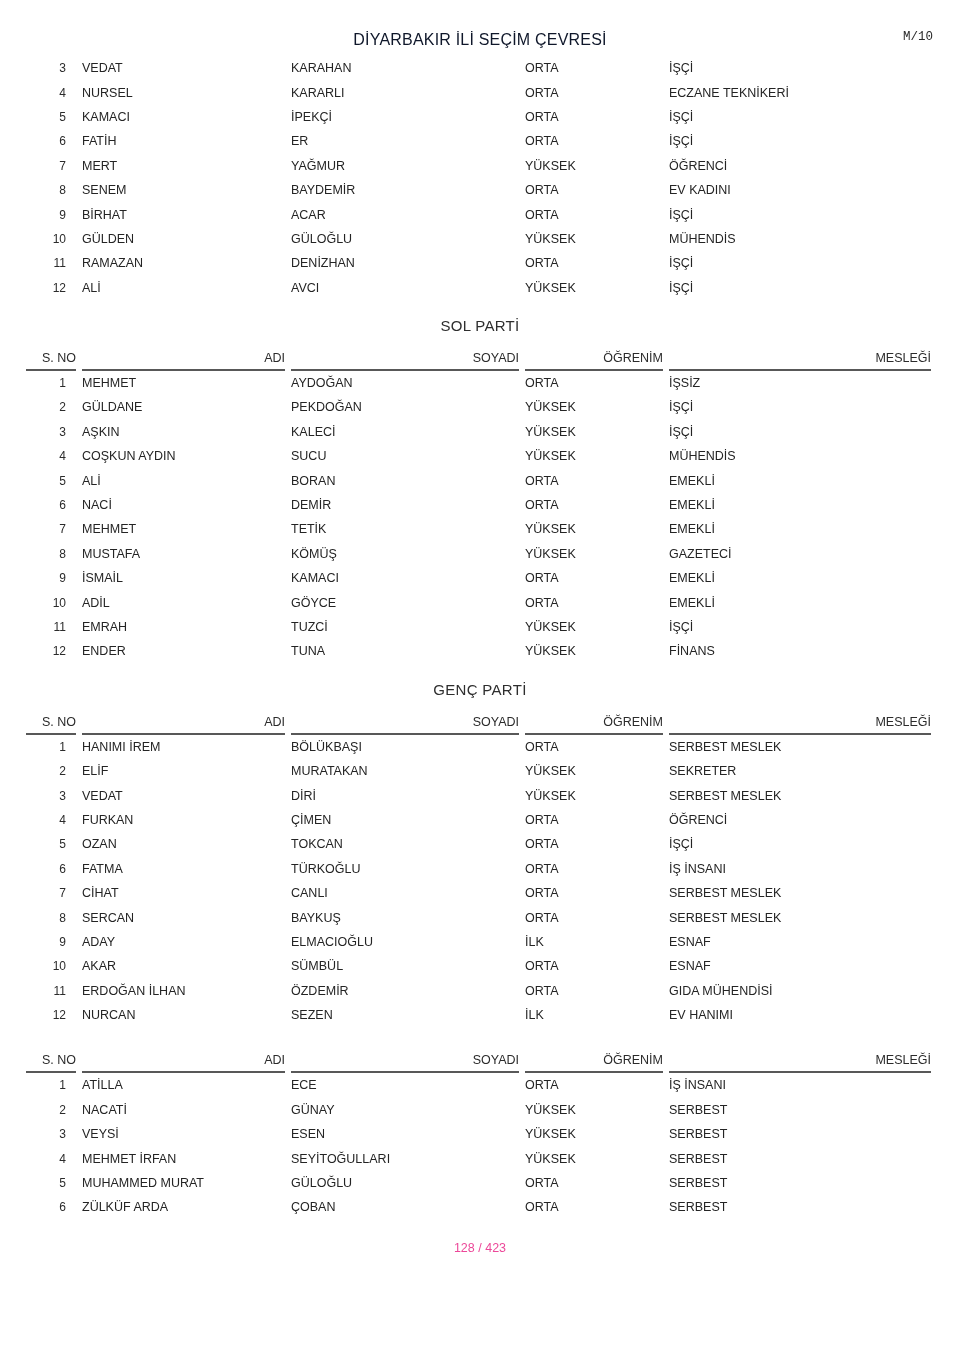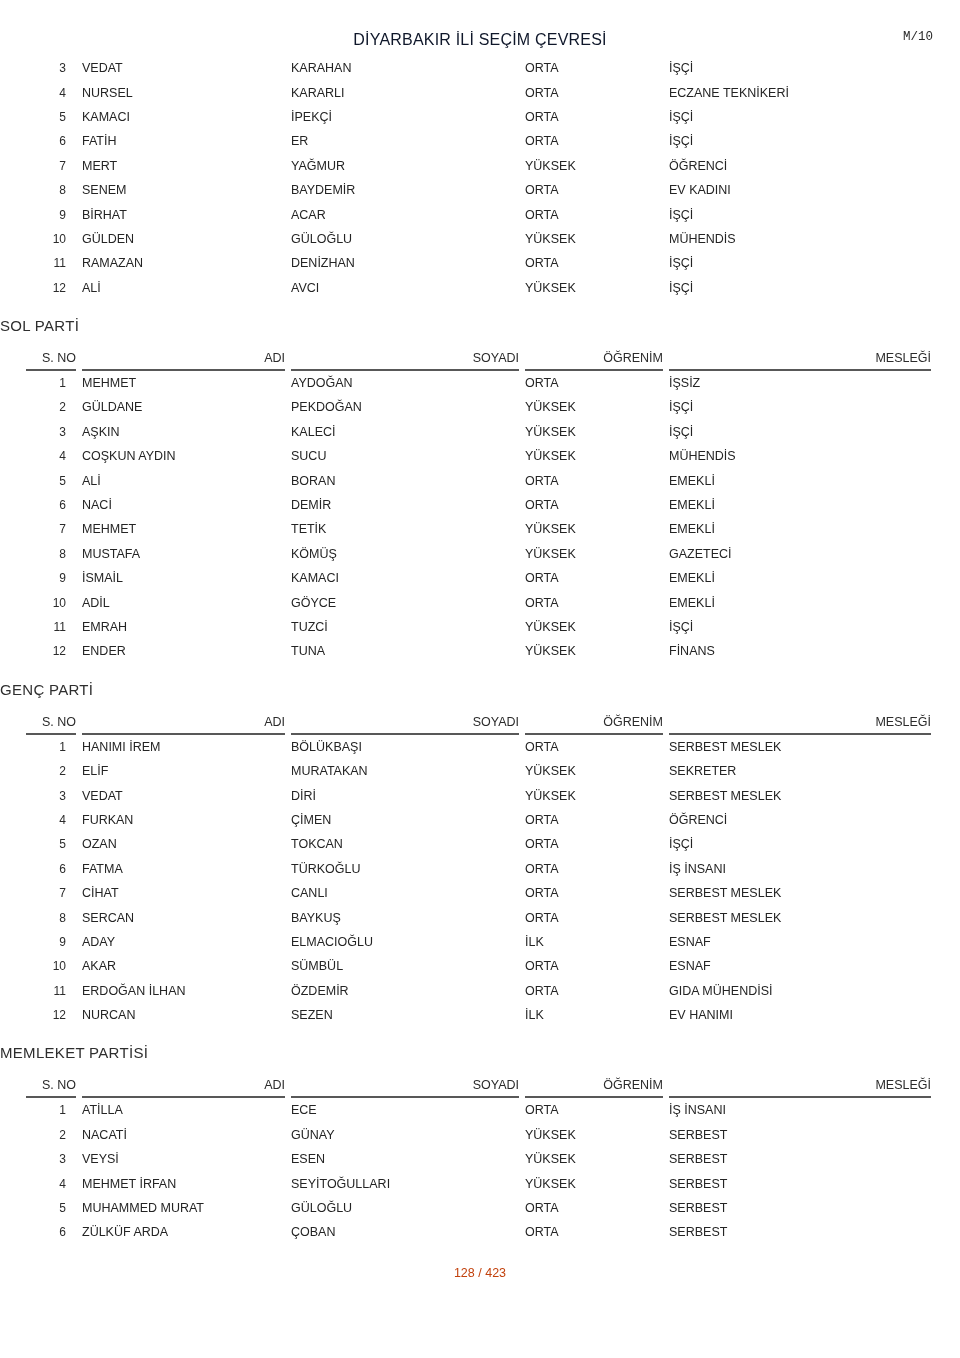--- a/index.html
+++ b/index.html
@@ -46,30 +46,30 @@
     padding:0 0 4px 0;
     border-bottom:2px solid #585858;
     white-space:nowrap;
   }
   table.roster th.h-sno { padding-left:7px; }
 
   .cont-table { margin-top:6px; }
 
   .section { margin-top:16px; }
   .party-title {
-    text-align:left;
+    text-align:center;
     font-size:15px; line-height:20px;
     color:#2e2e2e; letter-spacing:0.3px;
   }
   .section table.roster { margin-top:5px; }
 
   .footer-pagenum {
     margin-top:21px;
     text-align:center;
-    font-size:12.5px; color:#c2410c;
+    font-size:12.5px; color:#ec4899;
   }
 </style>
 </head>
 <body>
 
 <div class="page">
 
   <div class="corner-label">M/10</div>
 
   <div class="doc-header">
@@ -402,21 +402,20 @@
             <td>NURCAN</td>
             <td>SEZEN</td>
             <td>İLK</td>
             <td>EV HANIMI</td>
           </tr>
         </tbody>
     </table>
   </div>
 
   <div class="section">
-    <div class="party-title">MEMLEKET PARTİSİ</div>
     <table class="roster">
       <colgroup>
           <col class="c1">
           <col class="c2">
           <col class="c3">
           <col class="c4">
           <col class="c5">
         </colgroup>
       <thead>
         <tr>

